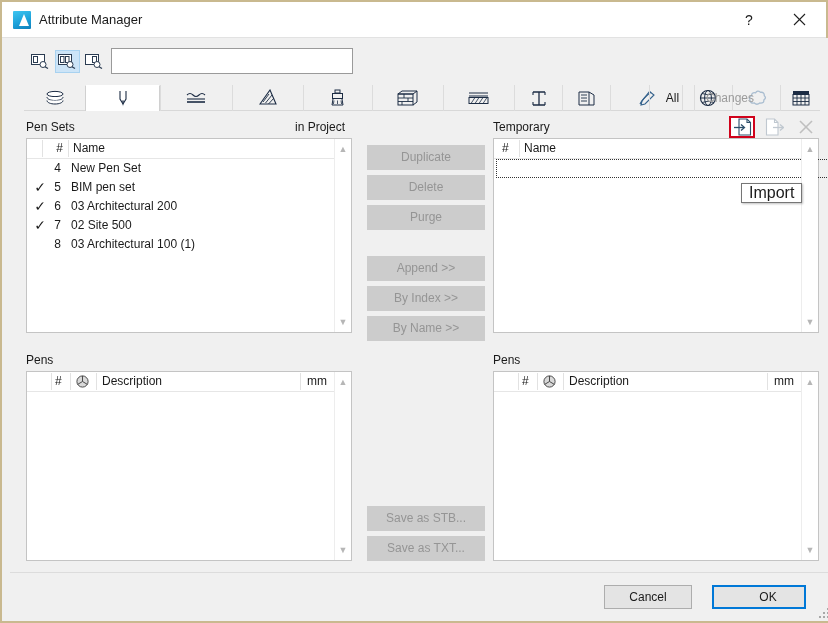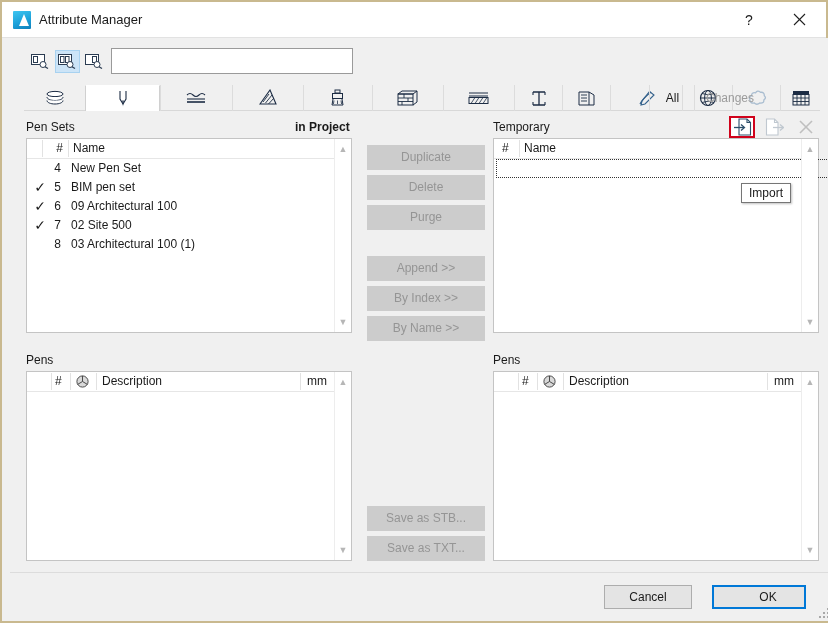--- a/index.html
+++ b/index.html
@@ -262,21 +262,21 @@
 
   
   #tooltip {
     position: absolute;
     left: 731px; top: 145px;
     height: 20px;
     padding: 0 7px;
     box-sizing: border-box;
     background: #ffffff;
     border: 1px solid #767676;
-    font-size: 12px;
+    font-size: 16px;
     line-height: 18px;
     color: #1a1a1a;
     box-shadow: 1px 1px 2px rgba(0,0,0,0.25);
     white-space: nowrap;
     z-index: 20;
   }
 
   
   #temp-focus-row {
     position: absolute;
@@ -502,21 +502,21 @@
     </div>
 
     <div style="position:absolute;left:639px;top:47px;width:45px;height:26px;border-left:1px solid #dcdcdc;display:flex;align-items:center;justify-content:center;">
       <span class="tab-text">All</span>
     </div>
     <div style="position:absolute;left:684px;top:47px;width:70px;height:26px;border-left:1px solid #dcdcdc;display:flex;align-items:center;justify-content:center;">
       <span class="tab-text dim">Changes</span>
     </div>
 
     <div class="panel-label" style="left:16px;top:82px;">Pen Sets</div>
-    <div class="panel-label" style="left:285px;top:82px;font-weight:bold;">in Project</div>
+    <div class="panel-label" style="left:285px;top:82px;">in Project</div>
 
     <div class="listbox" id="pensets-list" style="left:16px;top:100px;width:326px;height:195px;">
       <div class="list-header">
         <div class="hdr-div" style="left:15px;"></div>
         <div class="hdr-cell" style="left:20px;width:16px;text-align:right;">#</div>
         <div class="hdr-div" style="left:41px;"></div>
         <div class="hdr-cell" style="left:46px;">Name</div>
       </div>
 
       <div class="list-row" style="top:20px;">
@@ -524,21 +524,21 @@
         <div class="row-name">New Pen Set</div>
       </div>
       <div class="list-row" style="top:39px;">
         <div class="row-check">✓</div>
         <div class="row-num">5</div>
         <div class="row-name">BIM pen set</div>
       </div>
       <div class="list-row" style="top:58px;">
         <div class="row-check">✓</div>
         <div class="row-num">6</div>
-        <div class="row-name">09 Architectural 100</div>
+        <div class="row-name">03 Architectural 200</div>
       </div>
       <div class="list-row" style="top:77px;">
         <div class="row-check">✓</div>
         <div class="row-num">7</div>
         <div class="row-name">02 Site 500</div>
       </div>
       <div class="list-row" style="top:96px;">
         <div class="row-num">8</div>
         <div class="row-name">03 Architectural 100 (1)</div>
       </div>

